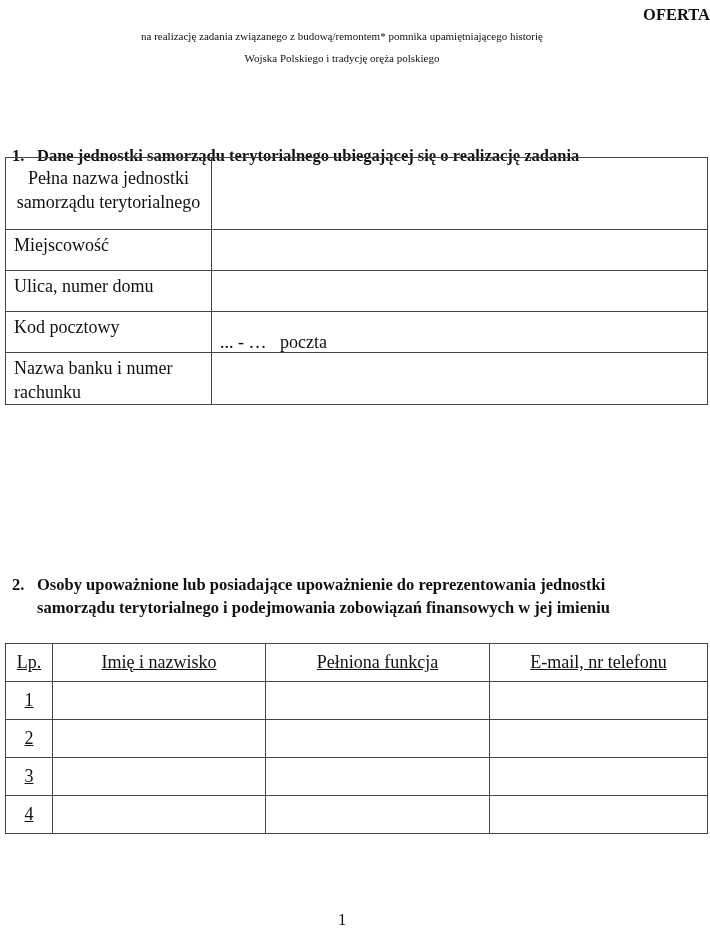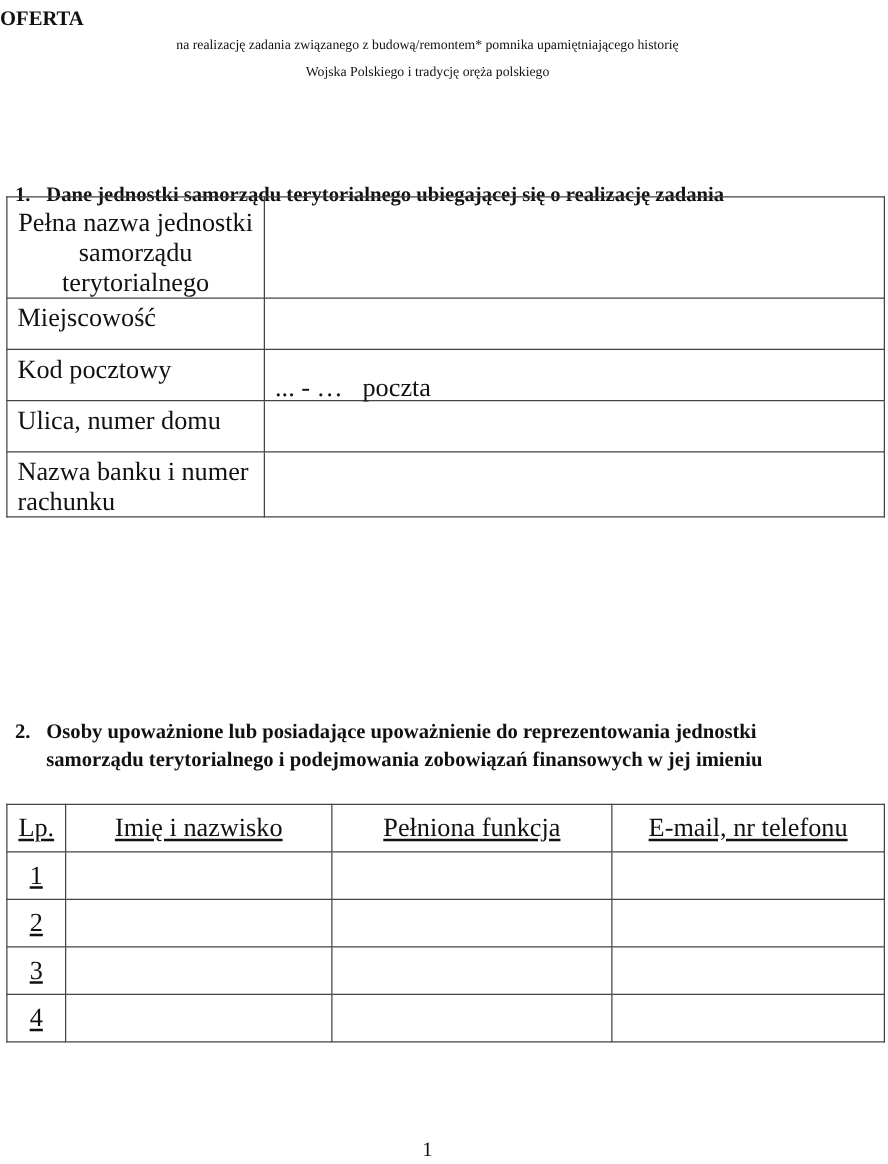--- a/index.html
+++ b/index.html
@@ -3,37 +3,37 @@
   <meta charset="utf-8">
   <style>
     html, body { margin: 0; padding: 0; background: #ffffff; }
     body {
       width: 710px; height: 931px; position: relative; overflow: hidden;
       font-family: "Liberation Serif", "DejaVu Serif", serif;
       color: #111111;
     }
     .title {
       position: absolute; left: 0; width: 710px; top: 5px;
-      text-align: left; font-weight: bold; font-size: 16.5px; line-height: 20px;
+      text-align: right; font-weight: bold; font-size: 16.5px; line-height: 20px;
     }
     .subtitle {
       position: absolute; left: 0; width: 684px; top: 25px;
       text-align: center; font-size: 11px; line-height: 22px;
     }
     .section-heading {
       position: absolute; left: 12px; font-weight: bold; font-size: 16.5px; line-height: 23px;
     }
     .section-heading .num { display: inline-block; width: 25px; }
     .section-heading .text { display: inline-block; vertical-align: top; }
     #sec1 { top: 116px; margin-top: 28px; }
     #sec2 { top: 573px; }
     #sec2 .text { width: 650px; }
 
     table { position: absolute; border-collapse: collapse; table-layout: fixed; }
-    td, th { border: 1.5px solid #444444; padding: 0; font-weight: normal; font-size: 21px; }
+    td, th { border: 1.5px solid #444444; padding: 0; font-weight: normal; font-size: 18px; }
 
     #table1 { left: 5px; top: 157px; width: 702px; }
     #table1 col.c1 { width: 206px; }
     #table1 col.c2 { width: 496px; }
     #table1 td.label { vertical-align: top; padding: 3px 0 0 8px; line-height: 24px; }
     #table1 td.label.center { text-align: center; padding: 8px 0 0 0; }
     #table1 td.value { vertical-align: bottom; padding: 0 0 0 8px; line-height: 20px; }
     #table1 tr.r-name td { height: 63px; }
     #table1 tr.r-std td { height: 37px; }
     #table1 tr.r-bank td { height: 46px; }
@@ -71,26 +71,26 @@
   <tbody>
     <tr class="r-name">
       <td class="label center">Pełna nazwa jednostki samorządu terytorialnego</td>
       <td class="value"></td>
     </tr>
     <tr class="r-std">
       <td class="label">Miejscowość</td>
       <td class="value"></td>
     </tr>
     <tr class="r-std">
+      <td class="label">Ulica, numer domu</td>
+      <td class="value"></td>
+    </tr>
+    <tr class="r-std">
       <td class="label">Kod pocztowy</td>
       <td class="value" style="white-space:pre;">... - …   poczta</td>
-    </tr>
-    <tr class="r-std">
-      <td class="label">Ulica, numer domu</td>
-      <td class="value"></td>
     </tr>
     <tr class="r-bank">
       <td class="label">Nazwa banku i numer rachunku</td>
       <td class="value"></td>
     </tr>
   </tbody>
 </table>
 
 <div class="section-heading" id="sec2">
   <span class="num">2.</span><span class="text">Osoby upoważnione lub posiadające upoważnienie do reprezentowania jednostki samorządu terytorialnego i podejmowania zobowiązań finansowych w jej imieniu</span>

